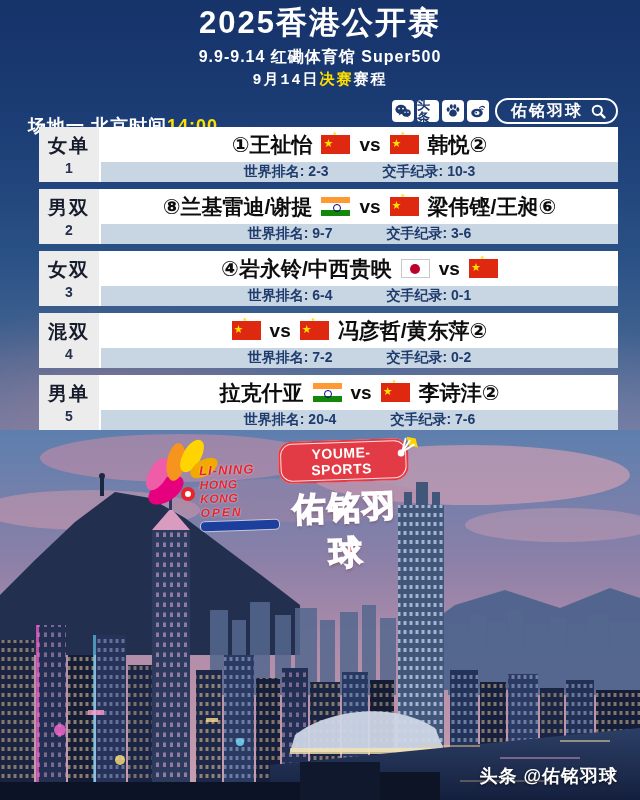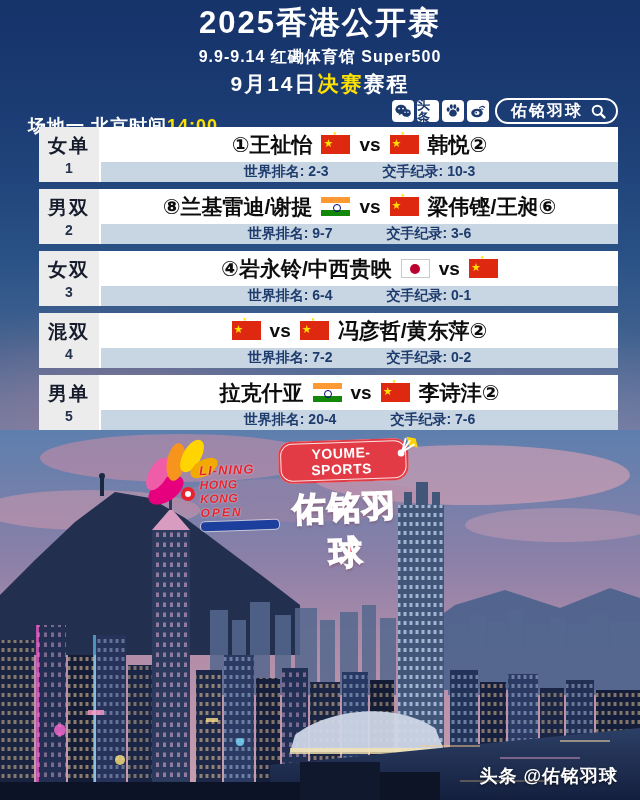--- a/index.html
+++ b/index.html
@@ -11,21 +11,21 @@
       radial-gradient(ellipse 340px 160px at 18% 52%, rgba(214,125,140,.38), transparent 70%),
       radial-gradient(ellipse 420px 180px at 78% 55%, rgba(198,130,160,.28), transparent 70%),
       linear-gradient(180deg,#16336a 0%,#1a3a72 12%,#20447b 22%,#2a5186 32%,#3f618f 42%,#5a759e 50%,#6e80a8 56%,#7b84ab 62%,#7b84ab 100%);
   }
   .poster { position:absolute; inset:0; }
 
   
   .header { position:absolute; top:0; left:0; width:640px; height:95px; text-align:center; color:#fff; }
   .header .title { padding-top:2px; font-size:31px; font-weight:900; letter-spacing:2px; }
   .header .subtitle { margin-top:3px; font-size:16px; font-weight:700; letter-spacing:1px; }
-  .header .schedule { margin-top:2px; font-size:21px; font-weight:900; letter-spacing:2px; }
+  .header .schedule { margin-top:2px; font-size:15px; font-weight:900; letter-spacing:2px;font-family:Liberation Mono, monospace; }
   .header .schedule .hl { color:#ffe100; }
 
   
   .infobar { position:absolute; top:97px; left:28px; right:22px; height:28px; display:flex; align-items:center; }
   .venue-time { font-size:18px; font-weight:900; color:#fff; letter-spacing:1px;margin-top:29px; }
   .venue-time .time { color:#ffe100; }
   .infobar .spacer { flex:1; }
   .social { display:flex; gap:3px; align-items:center; margin-right:6px; }
   .sicon { width:22px; height:22px; background:#fff; border-radius:4px; display:flex; align-items:center; justify-content:center; color:#1c3a6e; overflow:hidden; }
   .sicon svg { display:block; }

